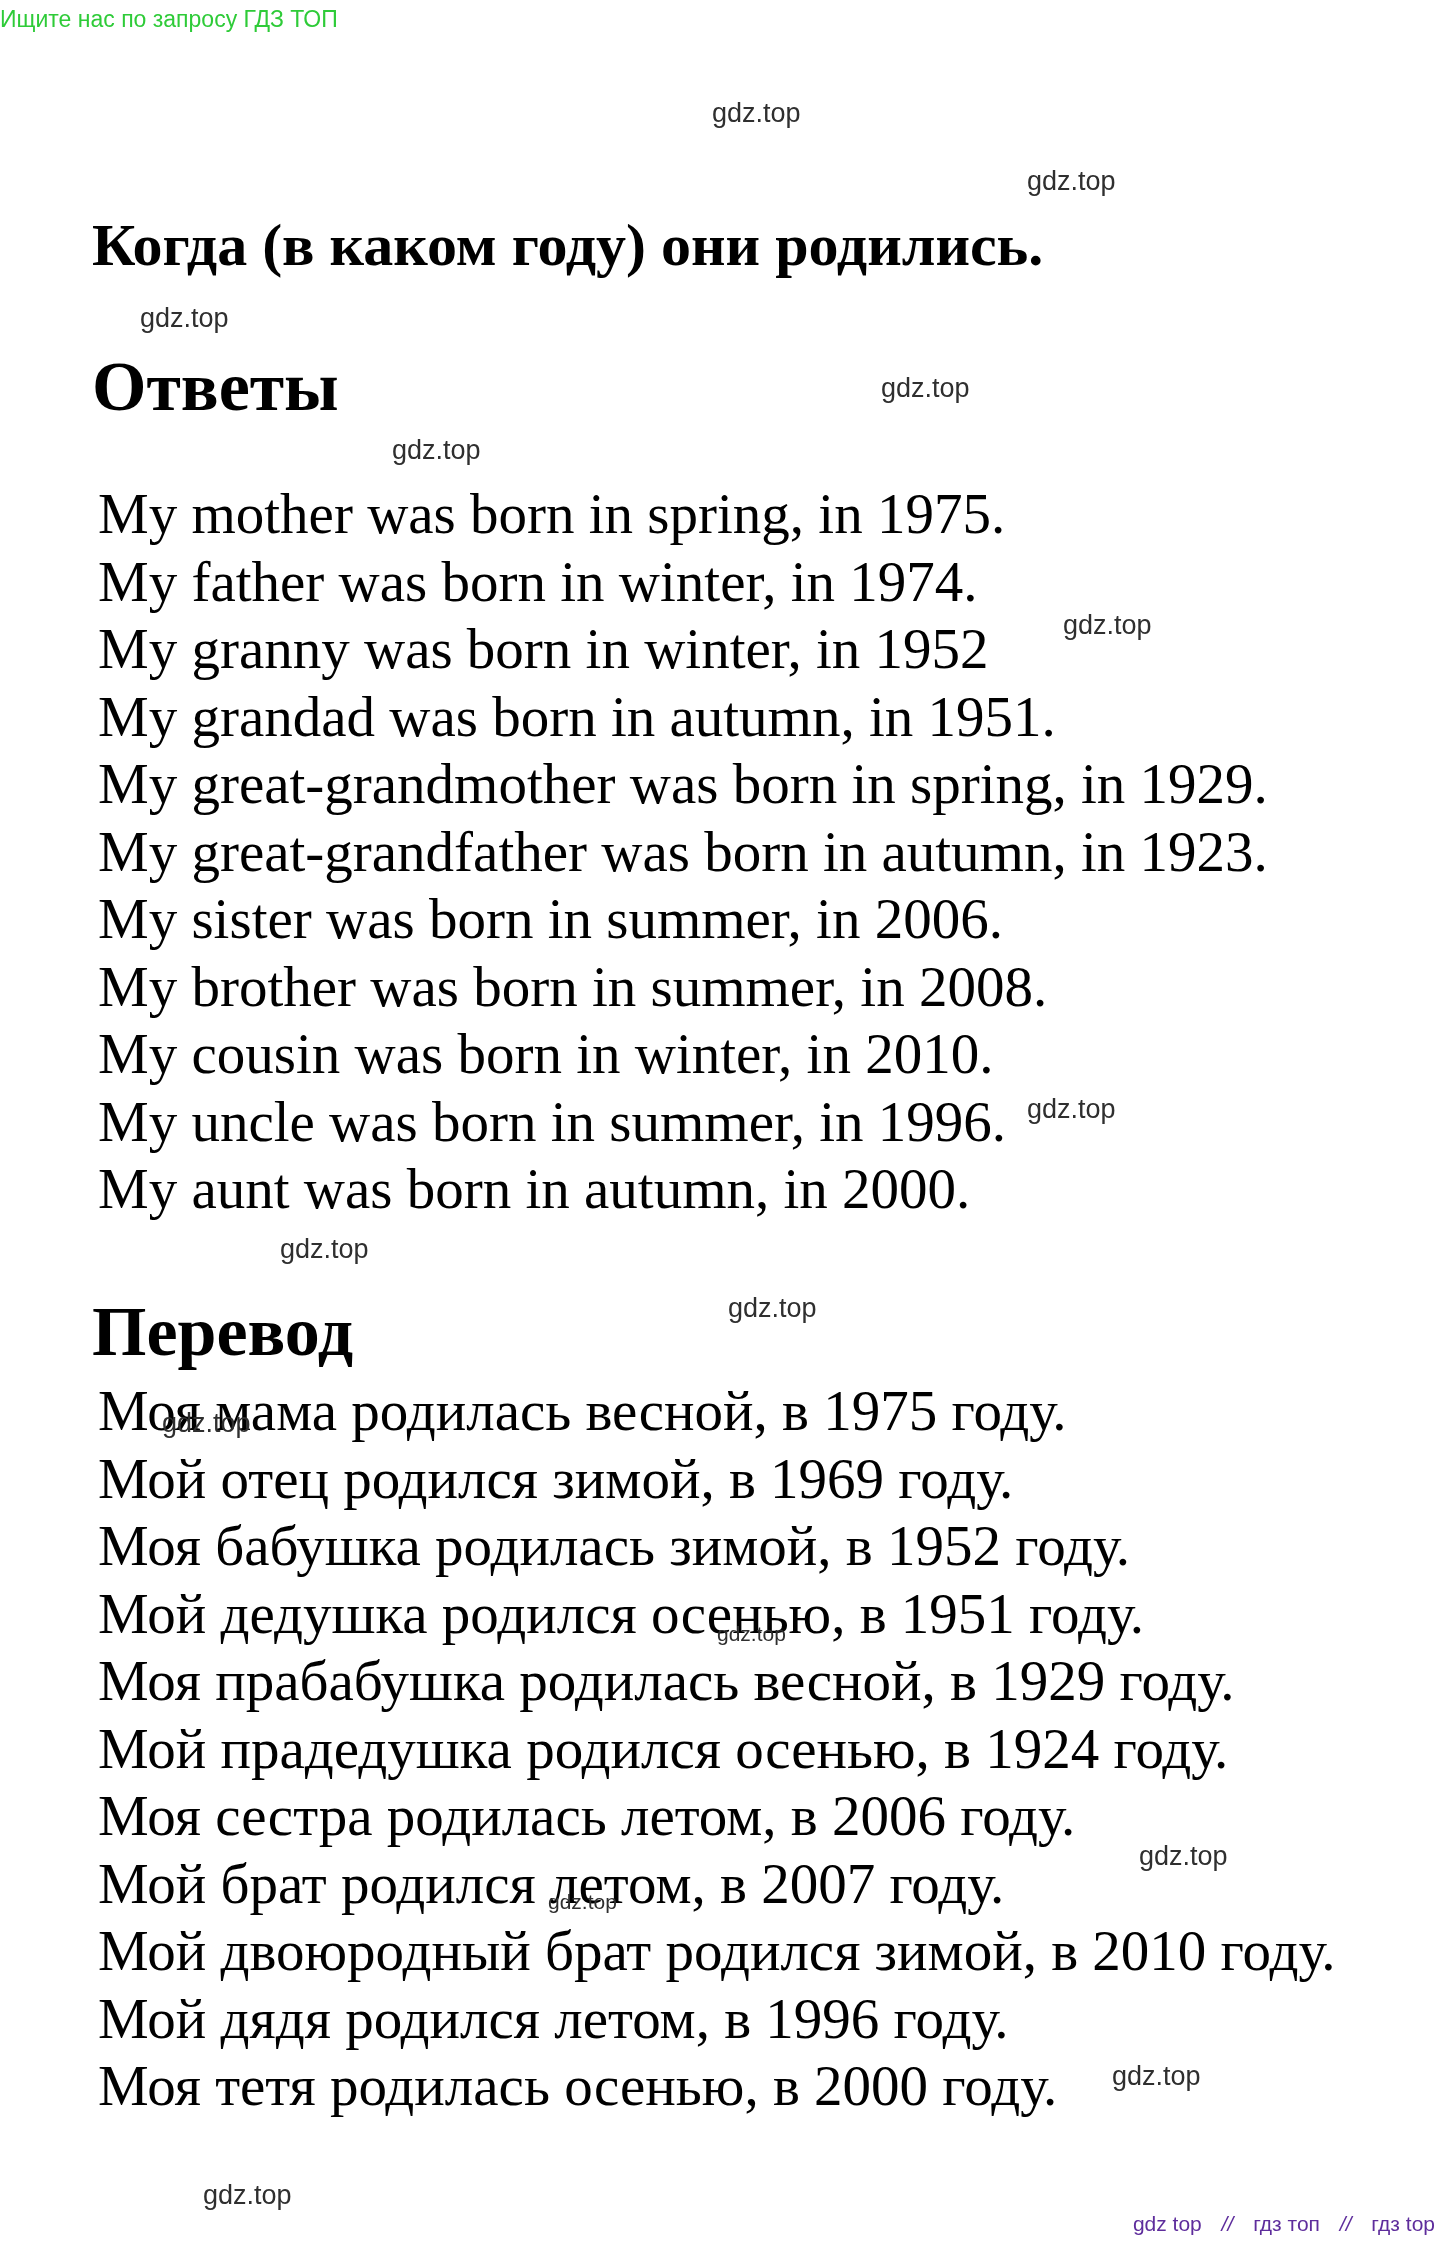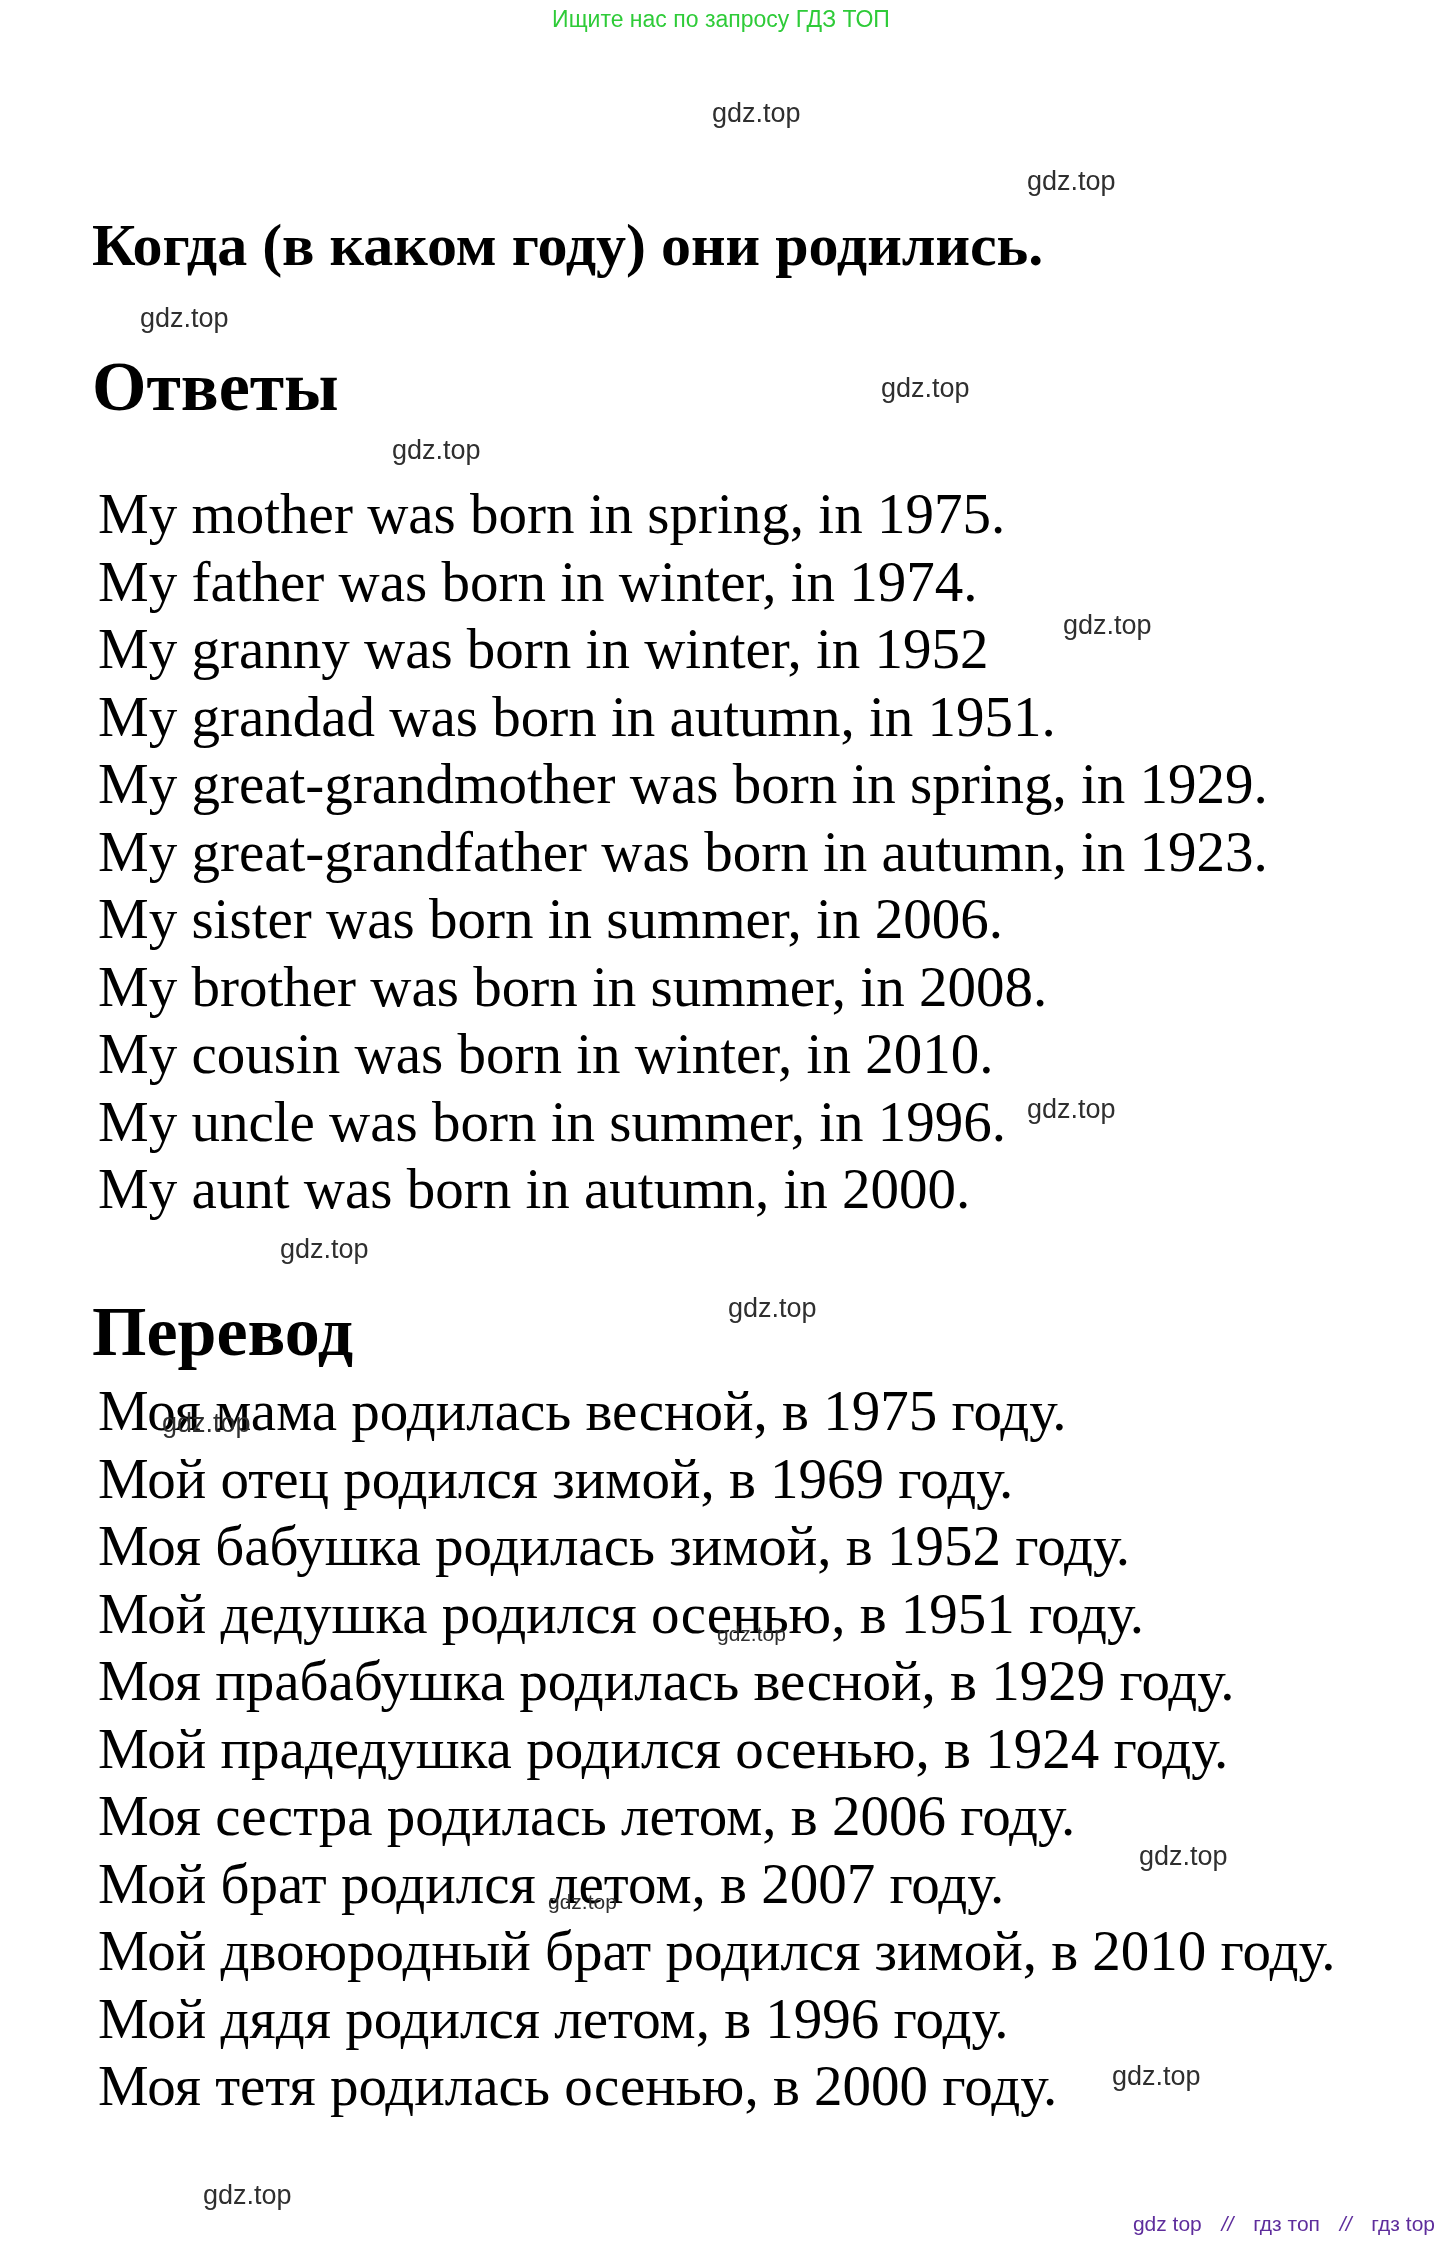--- a/index.html
+++ b/index.html
@@ -8,21 +8,21 @@
     width: 1442px;
     height: 2244px;
     background: #ffffff;
     overflow: hidden;
     font-family: "Liberation Serif", "DejaVu Serif", serif;
     color: #000000;
   }
   .promo-top {
     position: absolute;
     top: 6px; left: 0; width: 100%;
-    text-align: center;
+    text-align: left;
     font-family: "Liberation Sans", "DejaVu Sans", sans-serif;
     font-size: 23px;
     color: #2ecb38;
   }
   .page-title {
     position: absolute;
     left: 92px; top: 76px;
     font-size: 60px; font-weight: bold;
     line-height: 1.1;
     white-space: nowrap;

